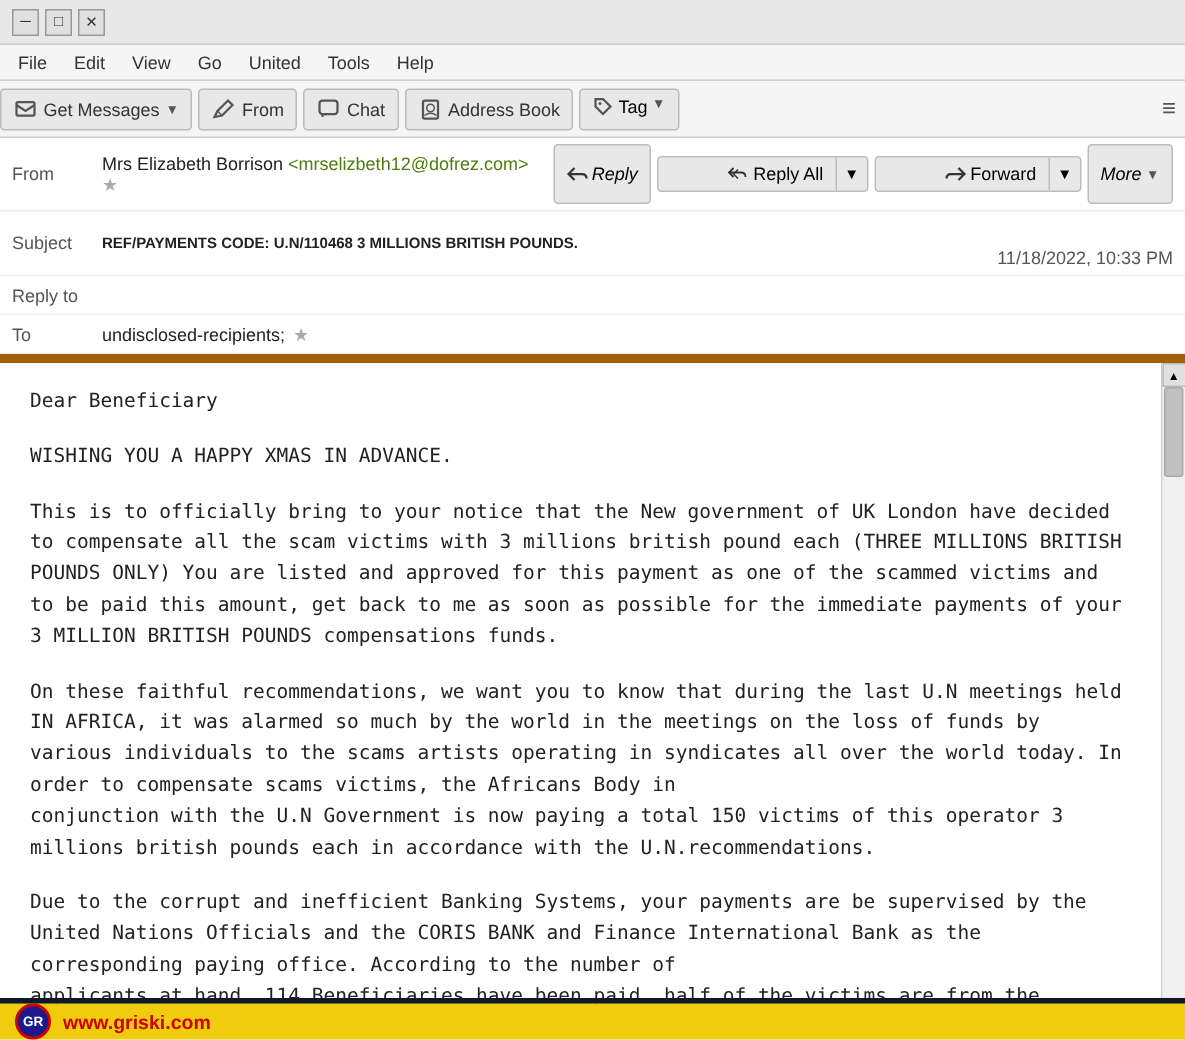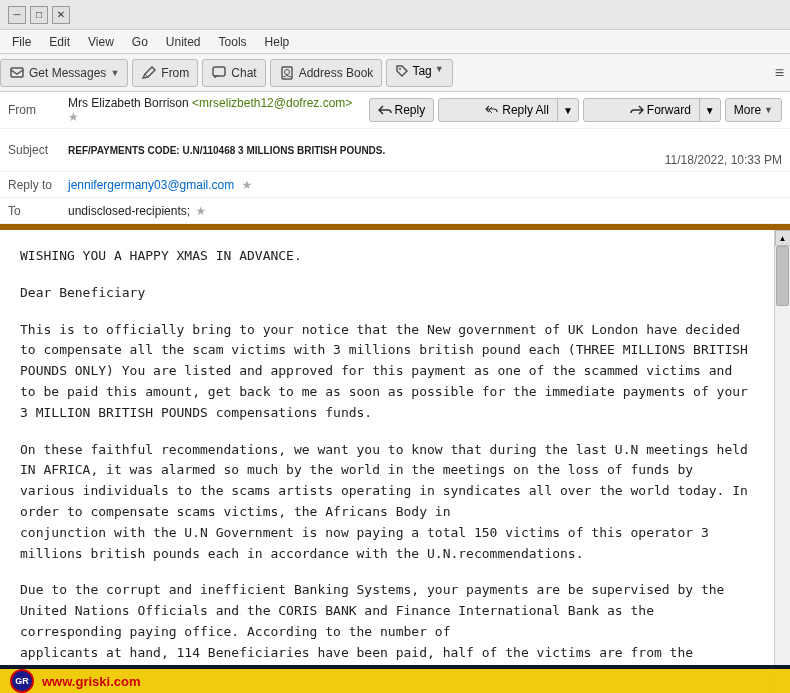--- a/index.html
+++ b/index.html
@@ -149,21 +149,22 @@
     .header-btn {
       display: flex;
       align-items: center;
       gap: 3px;
       padding: 3px 8px;
       background: #e8e8e8;
       border: 1px solid #bbb;
       border-radius: 3px;
       cursor: pointer;
       font-size: 12px;
-      height: 24px;
+      height: 40px;
+      font-style: italic;
     }
     .header-btn-split {
       display: flex;
       align-items: center;
       background: #e8e8e8;
       border: 1px solid #bbb;
       border-radius: 3px;
       height: 24px;
       overflow: hidden;
     }
@@ -366,39 +367,35 @@
   </div>
 
   <div class="header-row">
     <span class="header-label">Subject</span>
     <span class="header-value bold">REF/PAYMENTS CODE: U.N/110468 3 MILLIONS BRITISH POUNDS.</span>
     <span class="date-text">11/18/2022, 10:33 PM</span>
   </div>
 
   <div class="header-row">
     <span class="header-label">Reply to</span>
-    <span class="header-value">
-      <span style="color:#0066cc;">jennifergermany03@gmail.com</span>
-      <span class="star-icon" style="margin-left:4px;">★</span>
-    </span>
   </div>
 
   <div class="header-row">
     <span class="header-label">To</span>
     <span class="header-value">
       <span>undisclosed-recipients;</span>
       <span class="star-icon" style="margin-left:2px;">★</span>
     </span>
   </div>
 </div>
 
 <div class="email-body-wrapper">
   <div class="email-body">
+    <p>Dear Beneficiary</p>
     <p>WISHING YOU A HAPPY XMAS IN ADVANCE.</p>
-    <p>Dear Beneficiary</p>
     <p>This is to officially bring to your notice that the New government of UK London have decided to compensate all the scam victims with 3 millions british pound each (THREE MILLIONS BRITISH POUNDS ONLY) You are listed and approved for this payment as one of the scammed victims and to be paid this amount, get back to me as soon as possible for the immediate payments of your 3 MILLION BRITISH POUNDS compensations funds.</p>
     <p style="white-space: pre-line;">On these faithful recommendations, we want you to know that during the last U.N meetings held IN AFRICA, it was alarmed so much by the world in the meetings on the loss of funds by various individuals to the scams artists operating in syndicates all over the world today. In order to compensate scams victims, the Africans Body in
 conjunction with the U.N Government is now paying a total 150 victims of this operator 3 millions british pounds each in accordance with the U.N.recommendations.</p>
     <p style="white-space: pre-line;">Due to the corrupt and inefficient Banking Systems, your payments are be supervised by the United Nations Officials and the CORIS BANK and Finance International Bank as the corresponding paying office. According to the number of
 applicants at hand, 114 Beneficiaries have been paid, half of the victims are from the</p>
   </div>
   <div class="scrollbar">
     <div class="scrollbar-btn">▲</div>
     <div class="scrollbar-track">
       <div class="scrollbar-thumb"></div>

